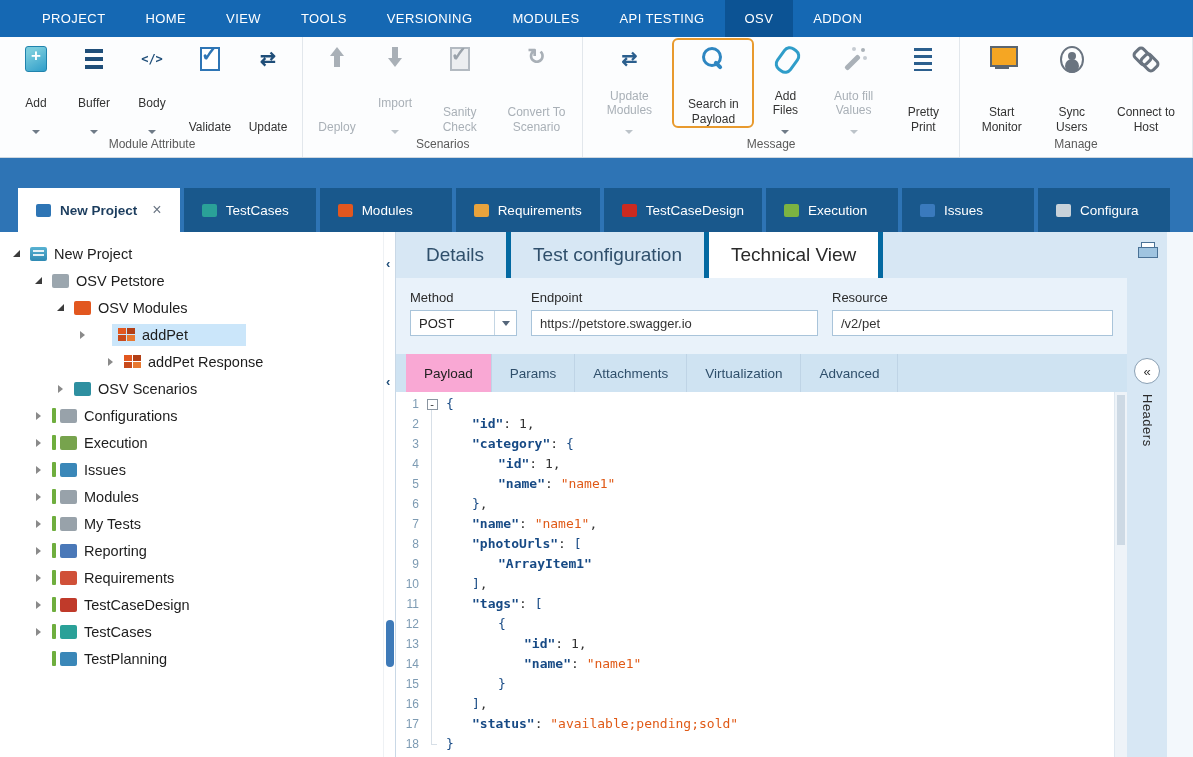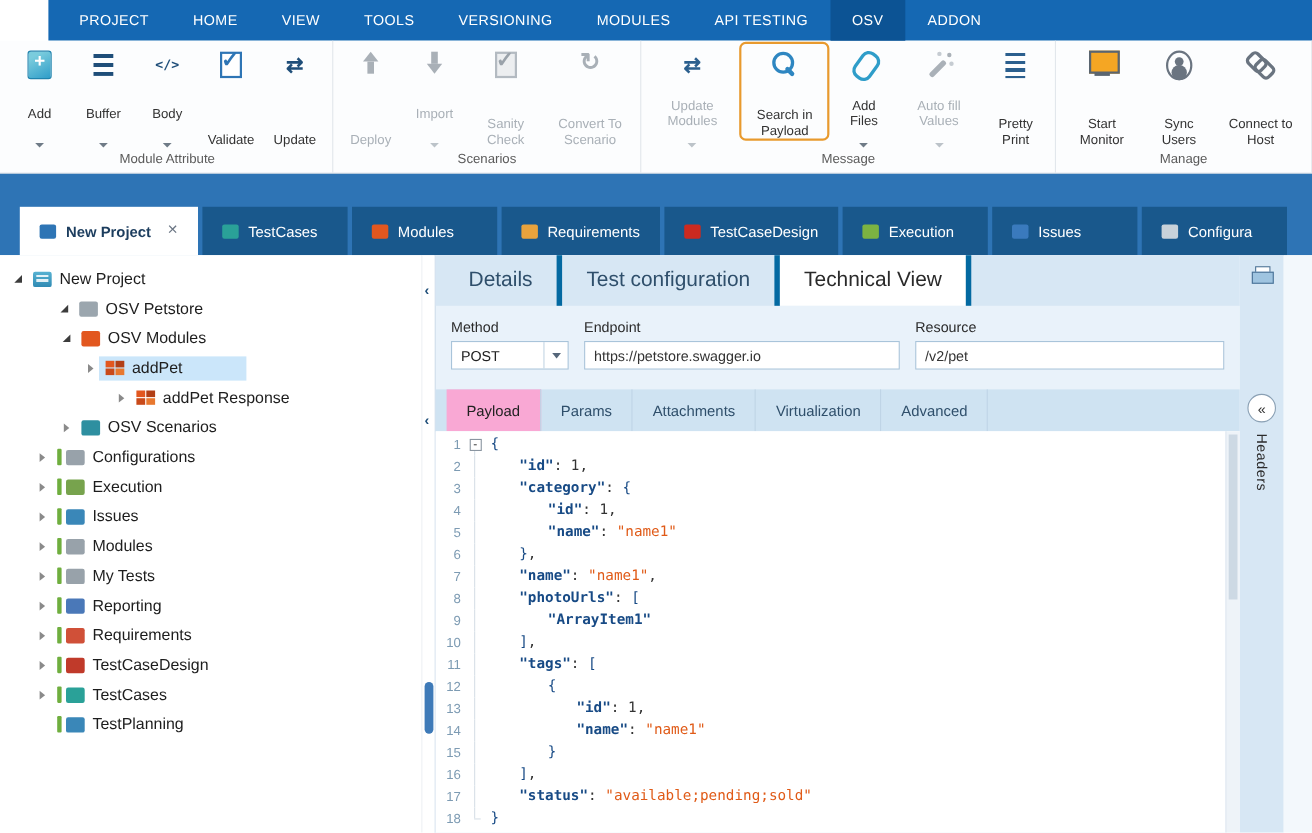--- a/index.html
+++ b/index.html
@@ -1,20 +1,20 @@
 <!DOCTYPE html>
 <html><head>
 <meta charset="utf-8">
 <style>
 *{margin:0;padding:0;box-sizing:border-box;}
 html,body{width:1193px;height:757px;overflow:hidden;}
 body{font-family:"Liberation Sans",sans-serif;background:#fff;font-size:13px;position:relative;}
 
 
-.menubar{height:37px;background:#1568b3;display:flex;color:#fff;padding-left:8px;margin-left:44px;}
+.menubar{height:37px;background:#1568b3;display:flex;color:#fff;padding-left:22px;}
 .menu-item{padding:0 20px;display:flex;align-items:center;font-size:13px;letter-spacing:.4px;cursor:default;}
 .menu-item.active{background:#0c5394;}
 
 
 .ribbon{height:121px;background:#fcfdfe;border-bottom:1px solid #cfd8e0;display:flex;align-items:stretch;padding-left:2px;}
 .ribbon-group{display:flex;flex-direction:column;border-right:1px solid #e2e7ec;padding:0 5px;}
 .ribbon-buttons{flex:1;display:flex;align-items:stretch;}
 .ribbon-btn{min-width:58px;max-width:82px;display:flex;flex-direction:column;align-items:center;padding:7px 4px 0;cursor:pointer;justify-content:space-between;}
 .ribbon-btn.highlighted{border:2px solid #e89a2e;border-radius:6px;padding-top:5px;margin:1px 2px 6px;}
 .icn{width:32px;height:30px;position:relative;margin-bottom:5px;flex:none;}
@@ -65,21 +65,21 @@
 
 
 .main{display:flex;height:525px;}
 .tree-panel{width:383px;background:#fff;padding-top:8px;overflow:hidden;flex:none;}
 .tree-row{height:27px;display:flex;align-items:center;cursor:pointer;}
 .tw{width:16px;flex:none;display:flex;align-items:center;justify-content:center;}
 .tw::before{content:"";display:block;}
 .tw-closed::before{border-left:5px solid #8a8a8a;border-top:4px solid transparent;border-bottom:4px solid transparent;}
 .tw-open::before{border-bottom:7px solid #3c3c3c;border-left:7px solid transparent;}
 .tree-inner{display:flex;align-items:center;gap:7px;padding:3px 6px;}
-.tree-row.selected .tree-inner{background:#cbe6fa;padding-right:58px;}
+.tree-row.selected .tree-inner{background:#cbe6fa;padding-right:58px;margin-left:22px;}
 .titem-icon{width:17px;height:14px;border-radius:2px;flex:none;position:relative;}
 .titem-bar{width:4px;height:15px;border-radius:1px;flex:none;margin-right:-3px;}
 .tree-label{font-size:14.5px;color:#1d1d1d;white-space:nowrap;}
 .icon-project{background:linear-gradient(#58b2d2,#2f8ab3);}
 .icon-project::after{content:"";position:absolute;inset:3px;background:repeating-linear-gradient(rgba(255,255,255,.85) 0 2px,transparent 2px 4px);}
 .icon-module{display:grid;grid-template-columns:8px 8px;gap:1px;width:auto;height:auto;background:none;}
 .mcell{width:8px;height:6px;}
 .mcell:nth-child(1){background:#e2571f;}
 .mcell:nth-child(2){background:#b23f16;}
 .mcell:nth-child(3){background:#c94a1a;}
@@ -290,21 +290,21 @@
 <div class="main">
   <div class="tree-panel">
     <div>
         <div class="tree-row" style="padding-left: 8px;">
           <div class="tw tw-open"></div>
           <div class="tree-inner">
             <div class="titem-icon icon-project"></div>
             <div class="tree-label">New Project</div>
           </div>
         </div>
-        <div class="tree-row" style="padding-left: 30px; margin-left: 20px;">
+        <div class="tree-row" style="padding-left: 30px;">
           <div class="tw tw-open"></div>
           <div class="tree-inner">
             <div class="titem-icon" style="background: rgb(155, 166, 174);"></div>
             <div class="tree-label">OSV Petstore</div>
           </div>
         </div>
         <div class="tree-row" style="padding-left: 52px;">
           <div class="tw tw-open"></div>
           <div class="tree-inner">
             <div class="titem-icon" style="background: rgb(226, 87, 31);"></div>

